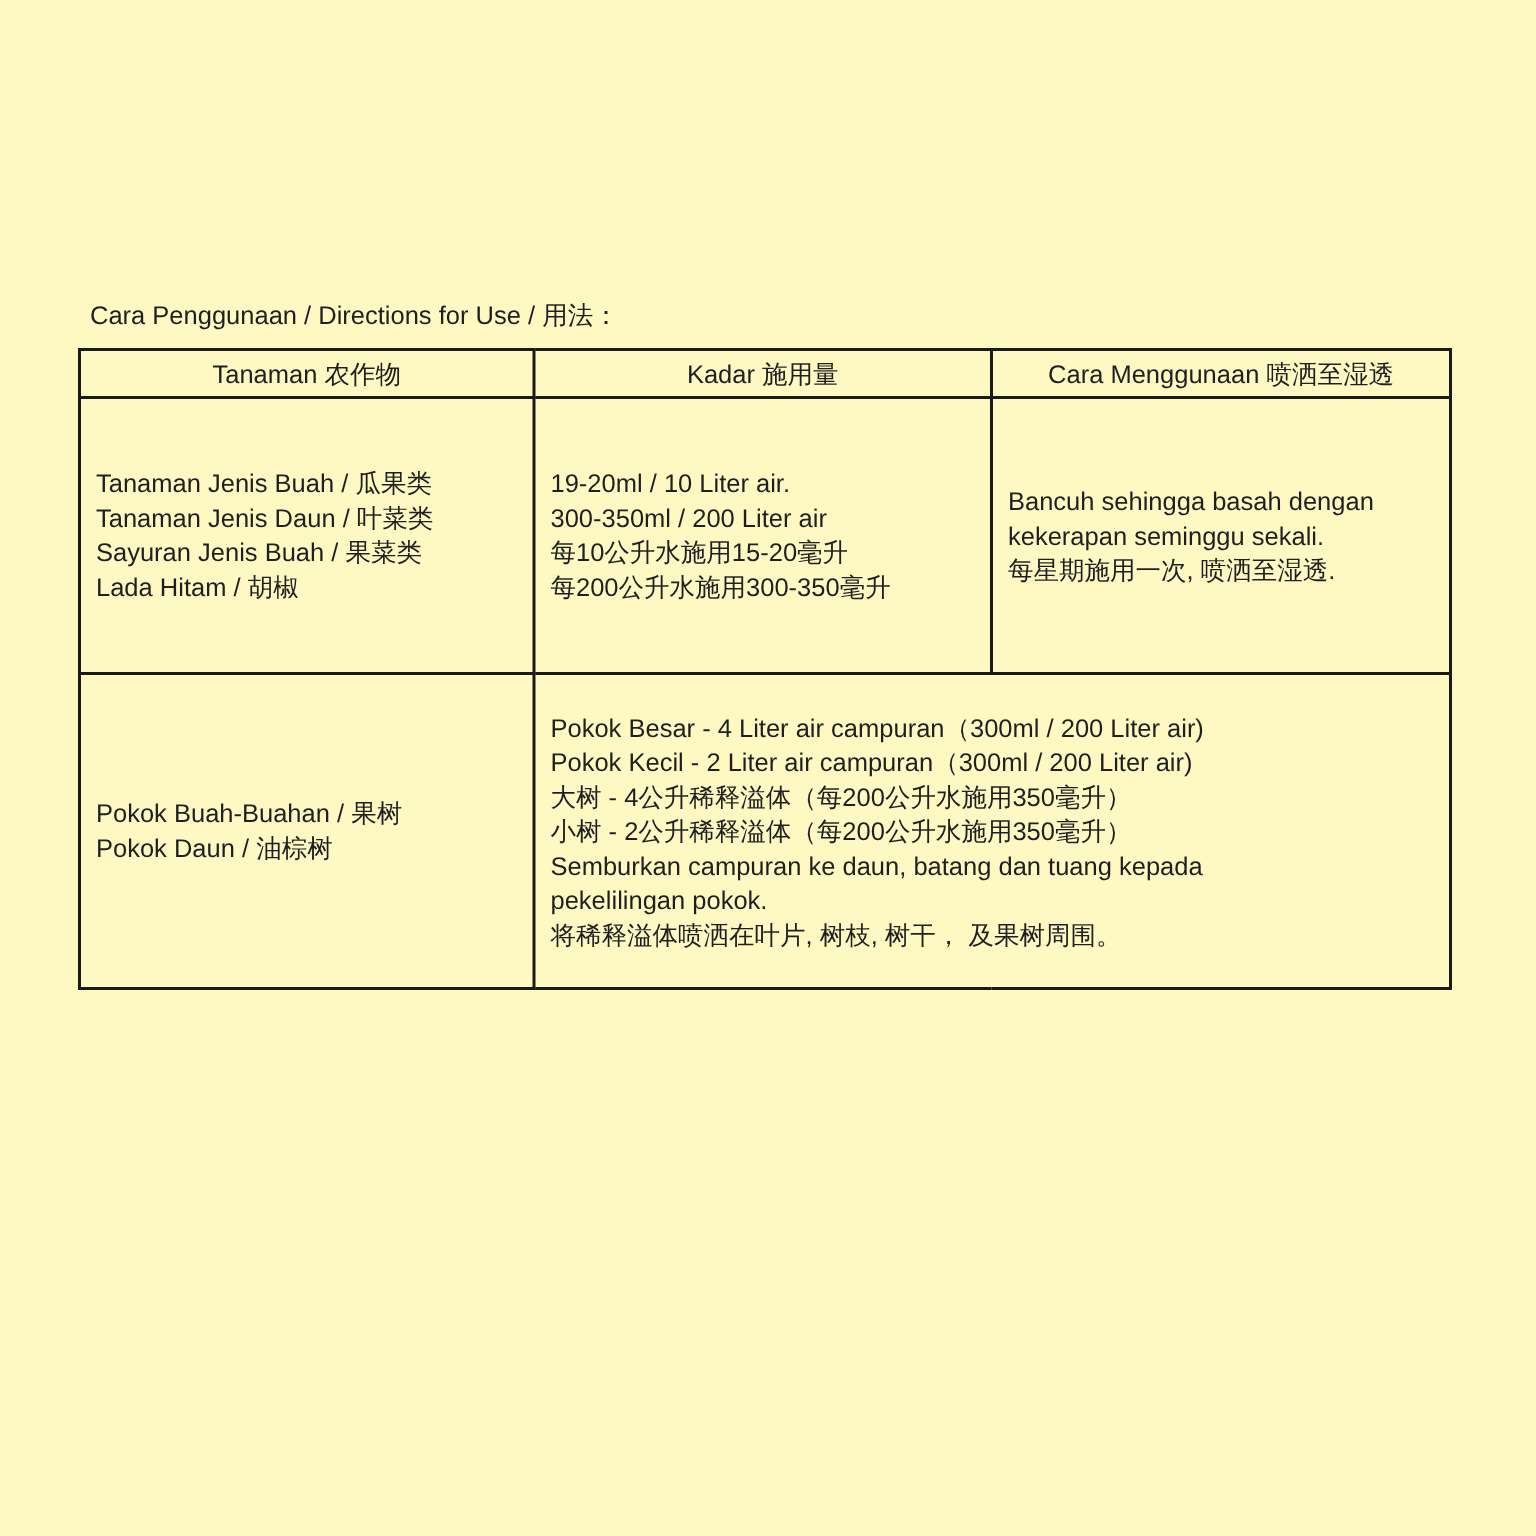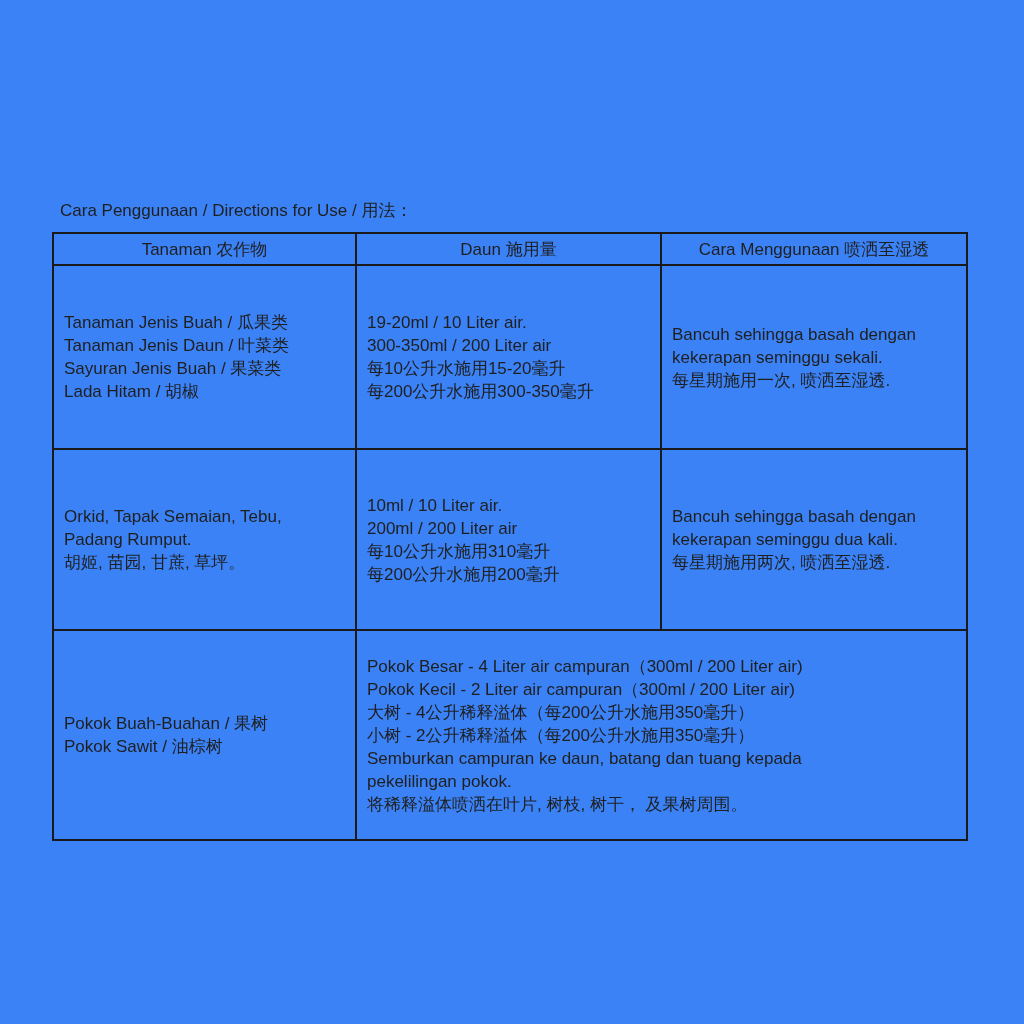--- a/index.html
+++ b/index.html
@@ -4,21 +4,21 @@
 <style>
   html, body {
     margin: 0;
     padding: 0;
     background: #ffffff;
   }
   .page {
     position: relative;
     width: 1024px;
     height: 1024px;
-    background: #3b82f6;
+    background: #fef9c3;
     font-family: "Liberation Sans", sans-serif;
     color: #1f1f1f;
     overflow: hidden;
   }
   .doc-title {
     position: absolute;
     left: 60px;
     top: 200px;
     font-size: 17px;
     line-height: 22px;
@@ -67,53 +67,41 @@
 
   <table class="usage-table">
     <colgroup>
       <col class="c1">
       <col class="c2">
       <col class="c3">
     </colgroup>
     <thead>
       <tr>
         <th>Tanaman 农作物</th>
-        <th>Daun 施用量</th>
+        <th>Kadar 施用量</th>
         <th>Cara Menggunaan 喷洒至湿透</th>
       </tr>
     </thead>
     <tbody>
       <tr class="row1">
         <td>Tanaman Jenis Buah / 瓜果类
 Tanaman Jenis Daun / 叶菜类
 Sayuran Jenis Buah / 果菜类
 Lada Hitam / 胡椒</td>
         <td>19-20ml / 10 Liter air.
 300-350ml / 200 Liter air
 每10公升水施用15-20毫升
 每200公升水施用300-350毫升</td>
         <td>Bancuh sehingga basah dengan
 kekerapan seminggu sekali.
 每星期施用一次, 喷洒至湿透.</td>
       </tr>
-      <tr class="row2">
-        <td>Orkid, Tapak Semaian, Tebu,
-Padang Rumput.
-胡姬, 苗园, 甘蔗, 草坪。</td>
-        <td>10ml / 10 Liter air.
-200ml / 200 Liter air
-每10公升水施用310毫升
-每200公升水施用200毫升</td>
-        <td>Bancuh sehingga basah dengan
-kekerapan seminggu dua kali.
-每星期施用两次, 喷洒至湿透.</td>
-      </tr>
       <tr class="row3">
         <td>Pokok Buah-Buahan / 果树
-Pokok Sawit / 油棕树</td>
+Pokok Daun / 油棕树</td>
         <td colspan="2">Pokok Besar - 4 Liter air campuran（300ml / 200 Liter air)
 Pokok Kecil - 2 Liter air campuran（300ml / 200 Liter air)
 大树 - 4公升稀释溢体（每200公升水施用350毫升）
 小树 - 2公升稀释溢体（每200公升水施用350毫升）
 Semburkan campuran ke daun, batang dan tuang kepada
 pekelilingan pokok.
 将稀释溢体喷洒在叶片, 树枝, 树干， 及果树周围。</td>
       </tr>
     </tbody>
   </table>

